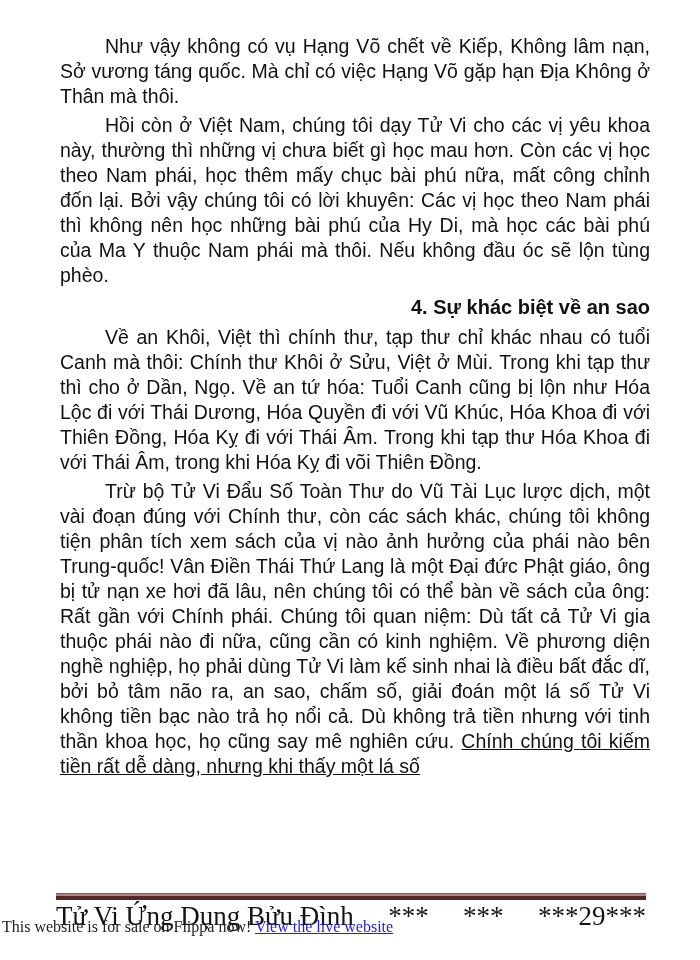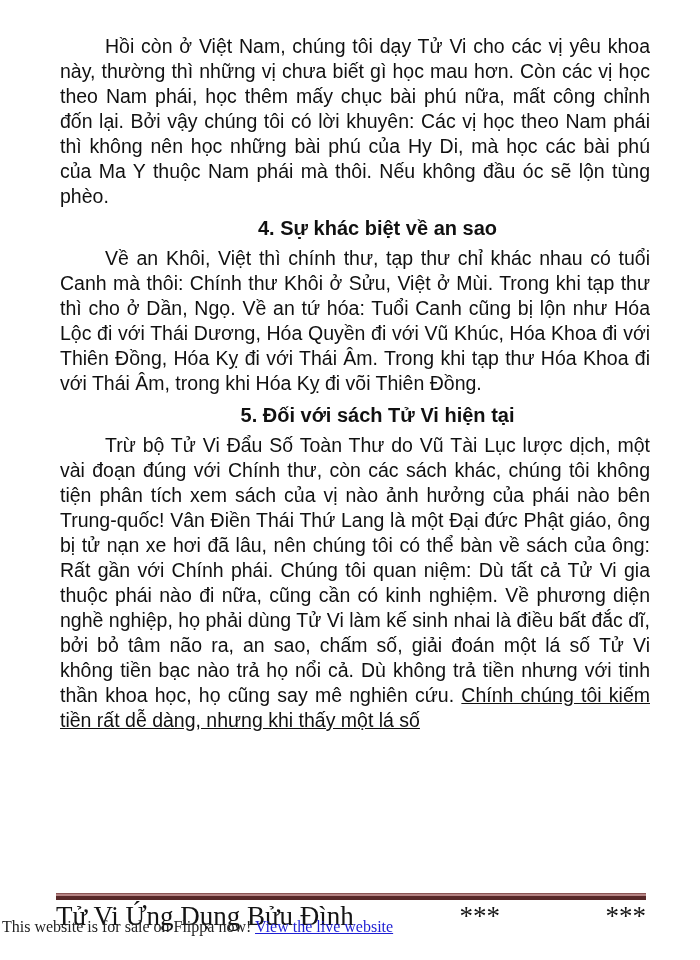--- a/index.html
+++ b/index.html
@@ -28,21 +28,21 @@
   }
   .doc-body p {
     margin: 0 0 4px 0;
     text-indent: 45px;
   }
   .doc-body h3 {
     font-size: 20px;
     font-weight: bold;
     margin: 7px 0 5px 0;
     padding-left: 45px;
-    text-align: center;
+    text-align: right;
   }
   .underline-tail {
     text-decoration: underline;
   }
   .separator {
     position: absolute;
     top: 893px;
     left: 56px;
     width: 590px;
     height: 7px;
@@ -76,31 +76,32 @@
   .sale-notice a {
     color: #1f1fd4;
     text-decoration: underline;
     cursor: pointer;
   }
 </style>
 </head>
 <body>
 
 <div class="doc-body" id="doc-body">
+    <p><span>Như vậy không có vụ Hạng Võ chết về Kiếp, Không lâm nạn, Sở vương táng quốc. Mà chỉ có việc Hạng Võ gặp hạn Địa Không ở Thân mà thôi.</span></p>
     <p><span>Hồi còn ở Việt Nam, chúng tôi dạy Tử Vi cho các vị yêu khoa này, thường thì những vị chưa biết gì học mau hơn. Còn các vị học theo Nam phái, học thêm mấy chục bài phú nữa, mất công chỉnh đốn lại. Bởi vậy chúng tôi có lời khuyên: Các vị học theo Nam phái thì không nên học những bài phú của Hy Di, mà học các bài phú của Ma Y thuộc Nam phái mà thôi. Nếu không đầu óc sẽ lộn tùng phèo.</span></p>
     <h3><span>4. Sự khác biệt về an sao</span></h3>
     <p><span>Về an Khôi, Việt thì chính thư, tạp thư chỉ khác nhau có tuổi Canh mà thôi: Chính thư Khôi ở Sửu, Việt ở Mùi. Trong khi tạp thư thì cho ở Dần, Ngọ. Về an tứ hóa: Tuổi Canh cũng bị lộn như Hóa Lộc đi với Thái Dương, Hóa Quyền đi với Vũ Khúc, Hóa Khoa đi với Thiên Đồng, Hóa Kỵ đi với Thái Âm. Trong khi tạp thư Hóa Khoa đi với Thái Âm, trong khi Hóa Kỵ đi või Thiên Đồng.</span></p>
-    <h3><span>5. Đối với sách Tử Vi hiện tại</span></h3>
     <p><span>Trừ bộ Tử Vi Đẩu Số Toàn Thư do Vũ Tài Lục lược dịch, một vài đoạn đúng với Chính thư, còn các sách khác, chúng tôi không tiện phân tích xem sách của vị nào ảnh hưởng của phái nào bên Trung-quốc! Vân Điền Thái Thứ Lang là một Đại đức Phật giáo, ông bị tử nạn xe hơi đã lâu, nên chúng tôi có thể bàn về sách của ông: Rất gần với Chính phái. Chúng tôi quan niệm: Dù tất cả Tử Vi gia thuộc phái nào đi nữa, cũng cần có kinh nghiệm. Về phương diện nghề nghiệp, họ phải dùng Tử Vi làm kế sinh nhai là điều bất đắc dĩ, bởi bỏ tâm não ra, an sao, chấm số, giải đoán một lá số Tử Vi không tiền bạc nào trả họ nổi cả. Dù không trả tiền nhưng với tinh thần khoa học, họ cũng say mê nghiên cứu. </span><span class="underline-tail">Chính chúng tôi kiếm tiền rất dễ dàng, nhưng khi thấy một lá số</span></p>
   </div>
 
 <div class="separator"></div>
 
 <div class="footer-line">
   <span>Tử Vi Ứng Dụng Bửu Đình</span>
   <span>***</span>
   <span>***</span>
+  <span>***29***</span>
 </div>
 
 <div class="sale-notice">
   <span>This website is for sale on Flippa now!</span>
   <a href="#">View the live website</a>
 </div>
 
 </body></html>

